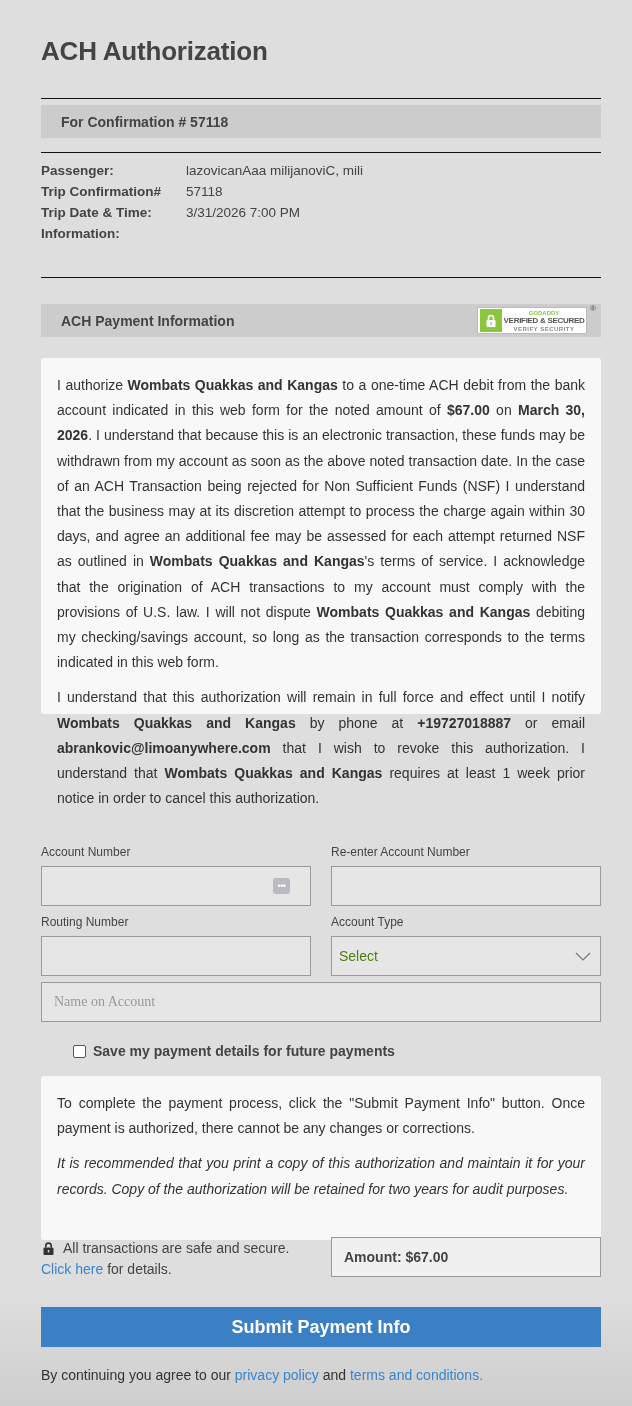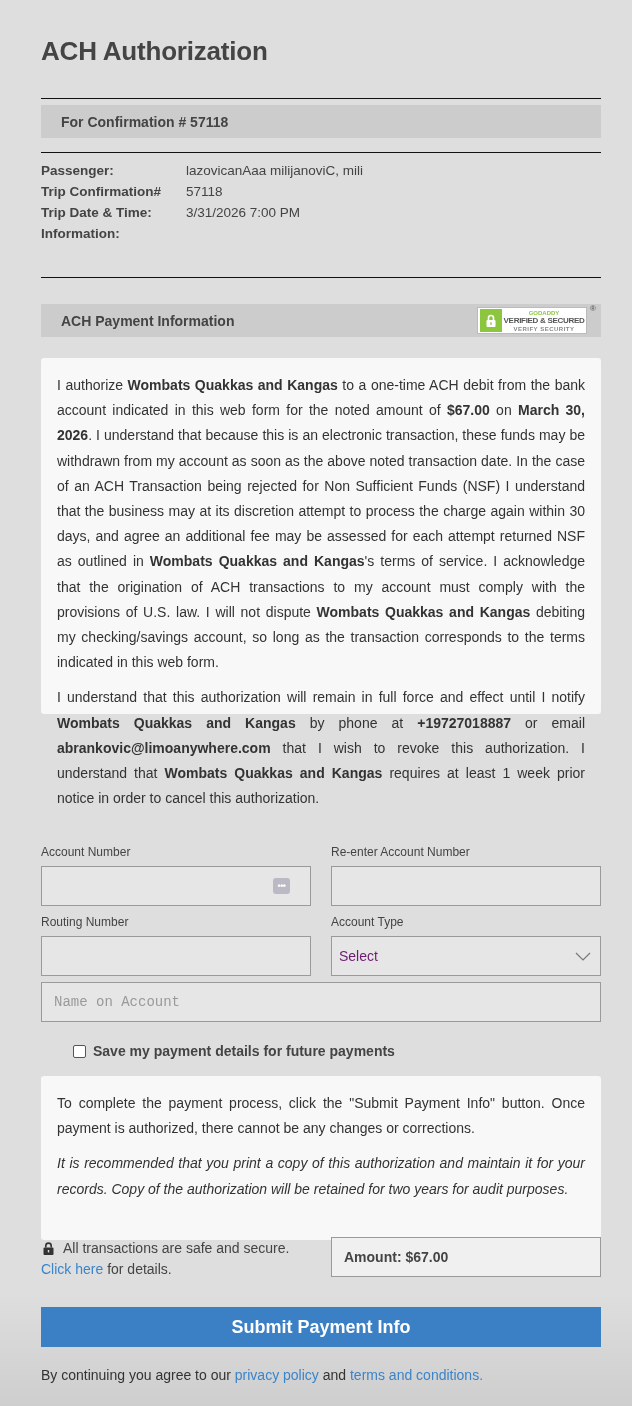--- a/index.html
+++ b/index.html
@@ -48,29 +48,29 @@
   .card p { margin-bottom: 10px; }
   .card b { font-weight: bold; }
   .card i { font-style: italic; }
 
   .field-label { position: absolute; font-size: 12px; color: #444; }
   .field {
     position: absolute; height: 40px; background: #e6e6e6; border: 1px solid #9a9a9a;
   }
   .field input {
     width: 100%; height: 100%; border: none; background: transparent;
-    padding: 0 12px; font-size: 14px; color: #404040; font-family: Liberation Mono, monospace; outline: none;
+    padding: 0 12px; font-size: 14px; color: #404040; font-family: Liberation Serif, serif; outline: none;
   }
   .field input::placeholder { color: #999; }
   .pw-icon {
     position: absolute; right: 20px; top: 11px; width: 17px; height: 16px;
     background: #b9bac3; border-radius: 3px; display: flex; align-items: center; justify-content: center;
     color: #fff; font-size: 9px; font-weight: bold; letter-spacing: -0.5px;
   }
-  .select-value { position: absolute; left: 7px; top: 11px; font-size: 14px; color: #701a75; }
+  .select-value { position: absolute; left: 7px; top: 11px; font-size: 14px; color: #4d7c0f; }
   .chev { position: absolute; right: 8px; top: 10px; }
 
   .checkbox-row { position: absolute; left: 16px; top: 1043px; display: flex; align-items: center; margin-left: 16px; }
   .checkbox { width: 13px; height: 13px; border: 1px solid #555; border-radius: 2px; background: #fff; margin-right: 7px; }
   .checkbox-label { font-size: 14px; font-weight: bold; color: #444; }
 
   .secure-block { position: absolute; left: 0; top: 1238px; font-size: 14px; line-height: 21px; color: #444; }
   .secure-line { display: flex; align-items: center; }
   .lock { margin-right: 9px; margin-left: 2px; }
   .link { color: #3a84c9; text-decoration: none; cursor: pointer; }

